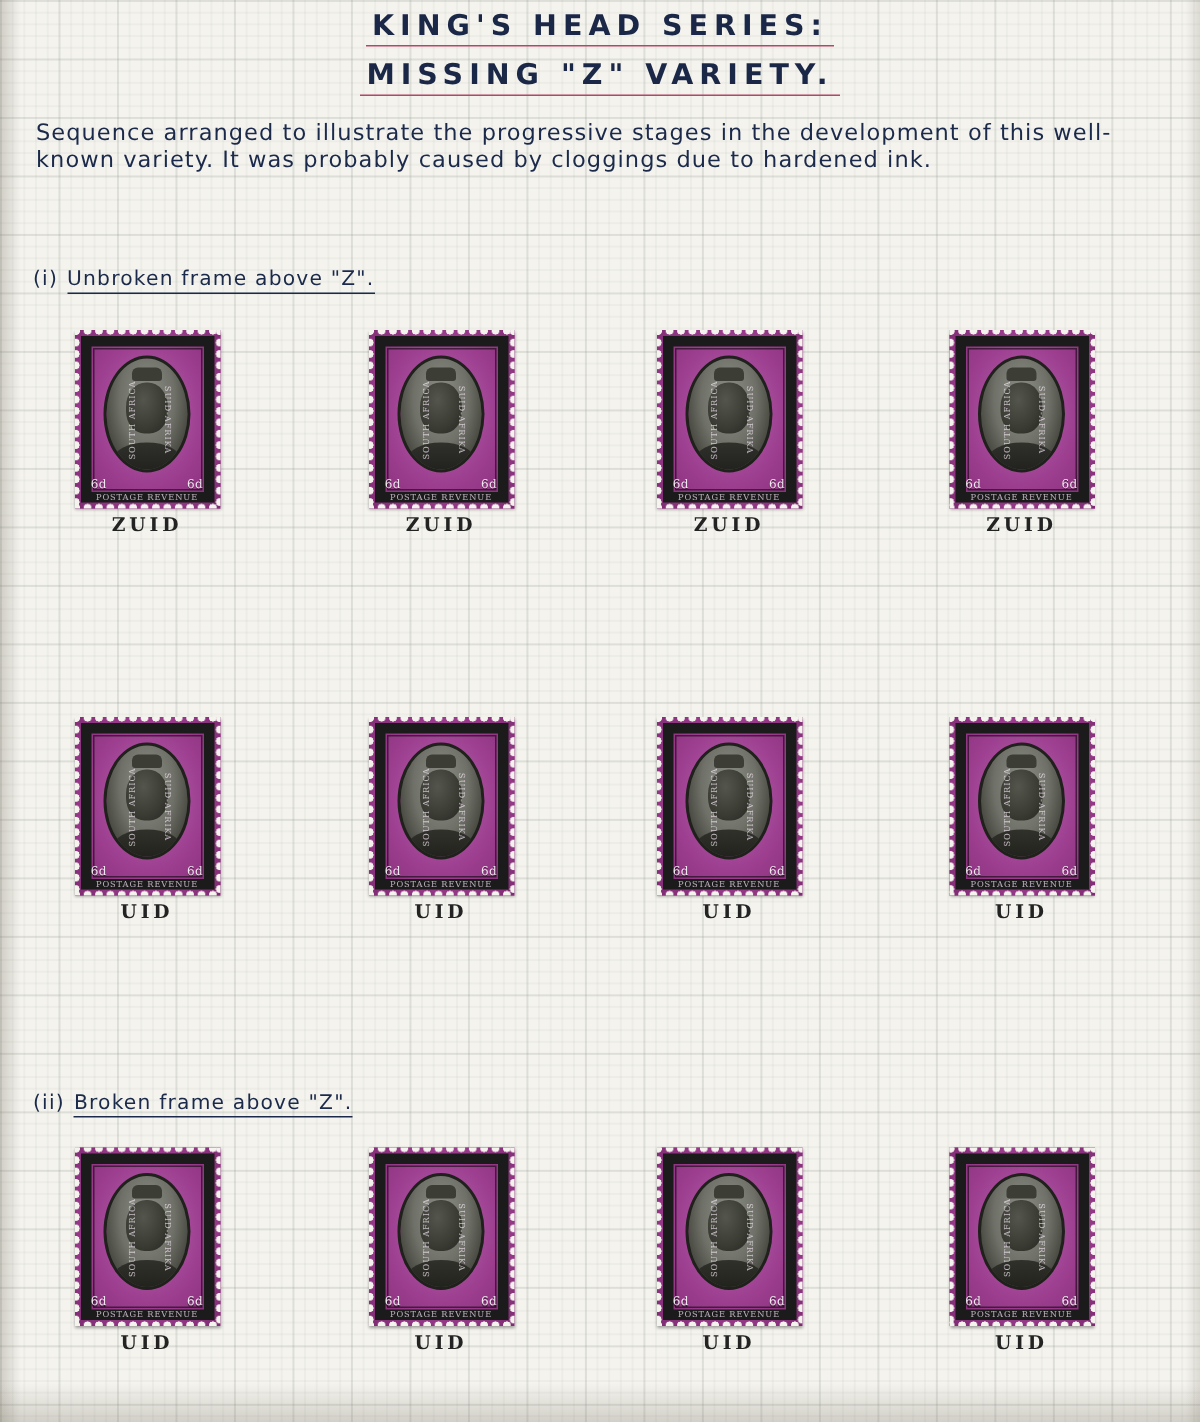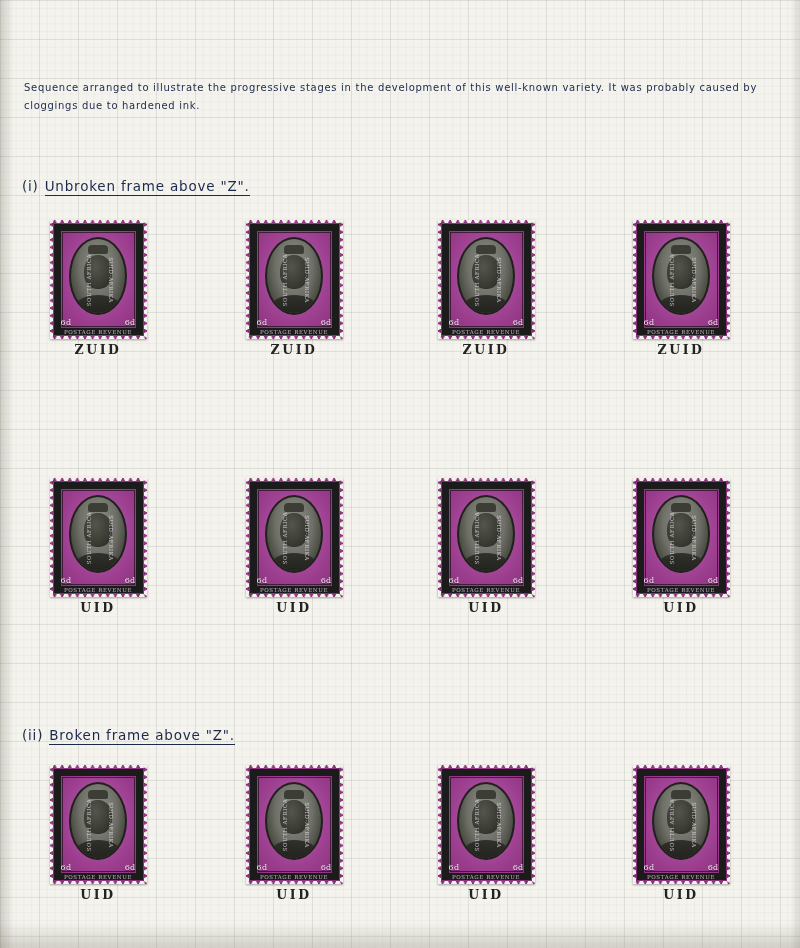--- a/index.html
+++ b/index.html
@@ -76,21 +76,21 @@
     left: 0; right: 0; bottom: -1px;
     height: 1px;
     background: #b2476b;
   }
 
   #intro {
     position: absolute;
     left: 24px;
     top: 79px;
     width: 752px;
-    font-size: 10px;
+    font-size: 15px;
     line-height: 18px;
     color: #1b2a4a;
     letter-spacing: 0.7px;
   }
 
   .section-head {
     position: absolute;
     font-size: 13.5px;
     color: #1b2a4a;
     letter-spacing: 0.8px;
@@ -278,20 +278,25 @@
 </style>
 </head>
 <body>
 
 <div id="album-page">
 
   <div id="page-edge-left"></div>
   <div id="page-edge-right"></div>
   <div id="page-edge-bottom"></div>
 
+  <div id="title-block">
+    <div class="title-line l1 hand">KING'S  HEAD  SERIES:</div>
+    <br>
+    <div class="title-line l2 hand">MISSING  "Z"  VARIETY.</div>
+  </div>
 
   <div id="intro" class="hand">Sequence arranged to illustrate the progressive stages in the development of this well-known variety. It was probably caused by cloggings due to hardened ink.</div>
 
   <div id="section-i" class="section-head hand">
     <span class="num">(i)</span><span class="underlined">Unbroken frame above "Z".</span>
   </div>
 
   <div class="stamp-row" id="row-1">
 
     <div class="stamp-cell c0">

